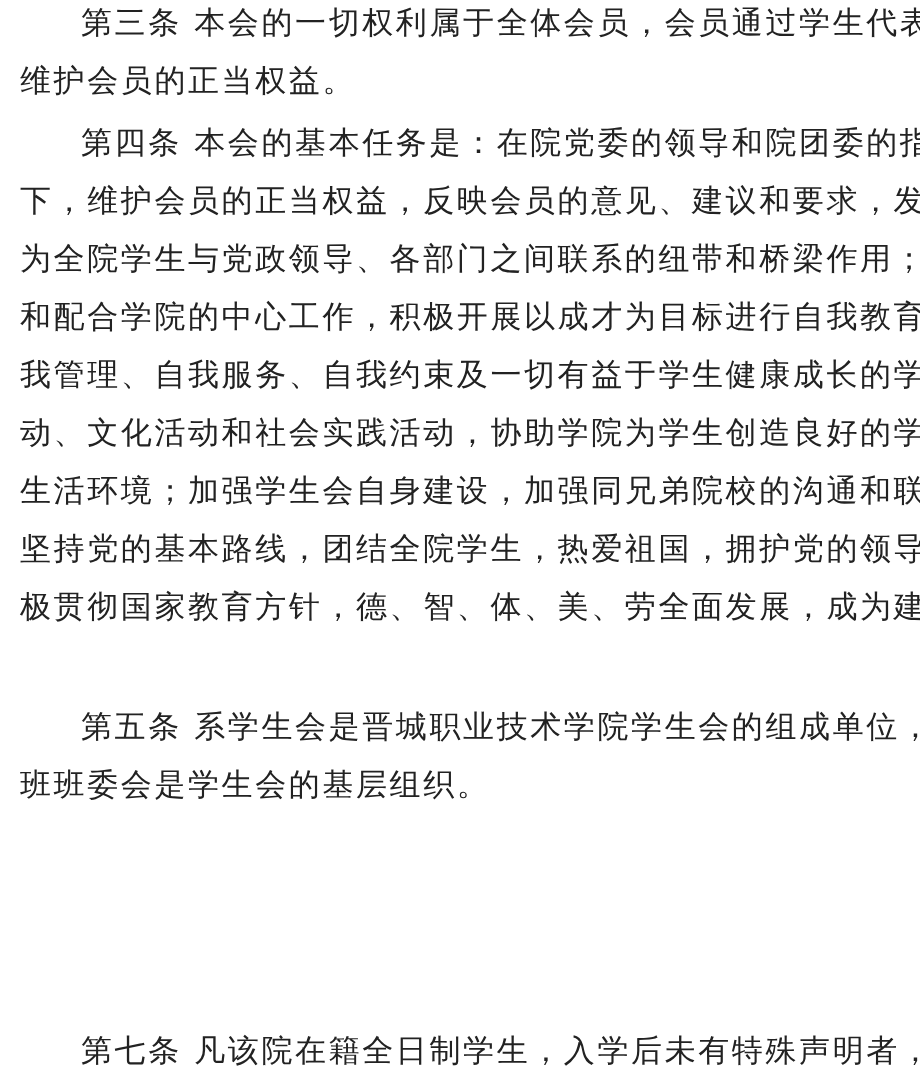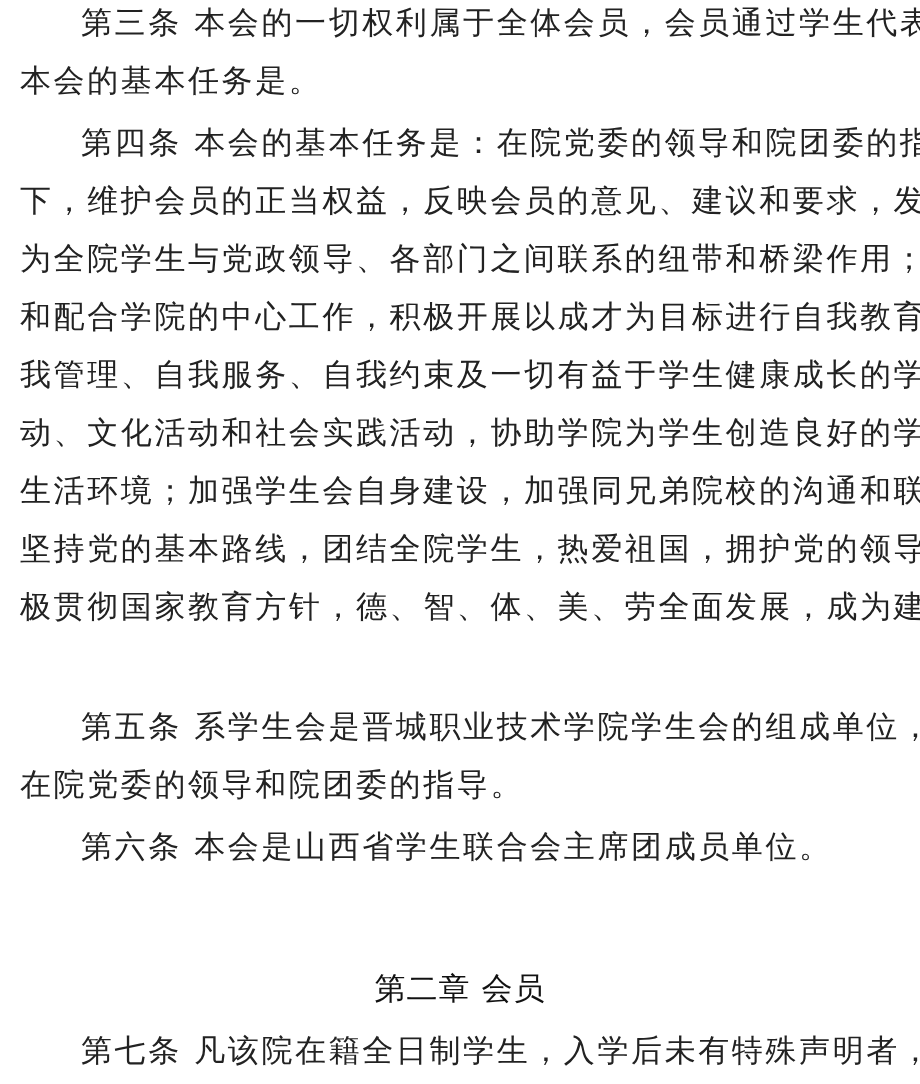--- a/index.html
+++ b/index.html
@@ -45,33 +45,31 @@
     line-height: 44px;
     color: #111;
     letter-spacing: 1px;
   }
 </style>
 </head>
 <body>
 
 <div class="page">
   <div class="line indent" style="top:2px">第三条 本会的一切权利属于全体会员，会员通过学生代表大</div>
-  <div class="line" style="top:60px">本会的基本任务是。</div>
+  <div class="line" style="top:60px">维护会员的正当权益。</div>
 
   <div class="line indent" style="top:122px">第四条 本会的基本任务是：在院党委的领导和院团委的指导</div>
   <div class="line" style="top:180px">下，维护会员的正当权益，反映会员的意见、建议和要求，发挥作</div>
   <div class="line" style="top:238px">为全院学生与党政领导、各部门之间联系的纽带和桥梁作用；围绕</div>
   <div class="line" style="top:296px">和配合学院的中心工作，积极开展以成才为目标进行自我教育、自</div>
   <div class="line" style="top:354px">我管理、自我服务、自我约束及一切有益于学生健康成长的学习活</div>
   <div class="line" style="top:412px">动、文化活动和社会实践活动，协助学院为学生创造良好的学习和</div>
   <div class="line" style="top:470px">生活环境；加强学生会自身建设，加强同兄弟院校的沟通和联系；</div>
   <div class="line" style="top:528px">坚持党的基本路线，团结全院学生，热爱祖国，拥护党的领导，积</div>
   <div class="line" style="top:586px">极贯彻国家教育方针，德、智、体、美、劳全面发展，成为建设有中</div>
 
   <div class="line indent" style="top:706px">第五条 系学生会是晋城职业技术学院学生会的组成单位，各</div>
-  <div class="line" style="top:764px">在院党委的领导和院团委的指导。</div>
+  <div class="line" style="top:764px">班班委会是学生会的基层组织。</div>
 
-  <div class="line indent" style="top:826px">第六条 本会是山西省学生联合会主席团成员单位。</div>
 
-  <div class="heading">第二章 会员</div>
 
   <div class="line indent" style="top:1030px">第七条 凡该院在籍全日制学生，入学后未有特殊声明者，即</div>
 </div>
 
 </body></html>

